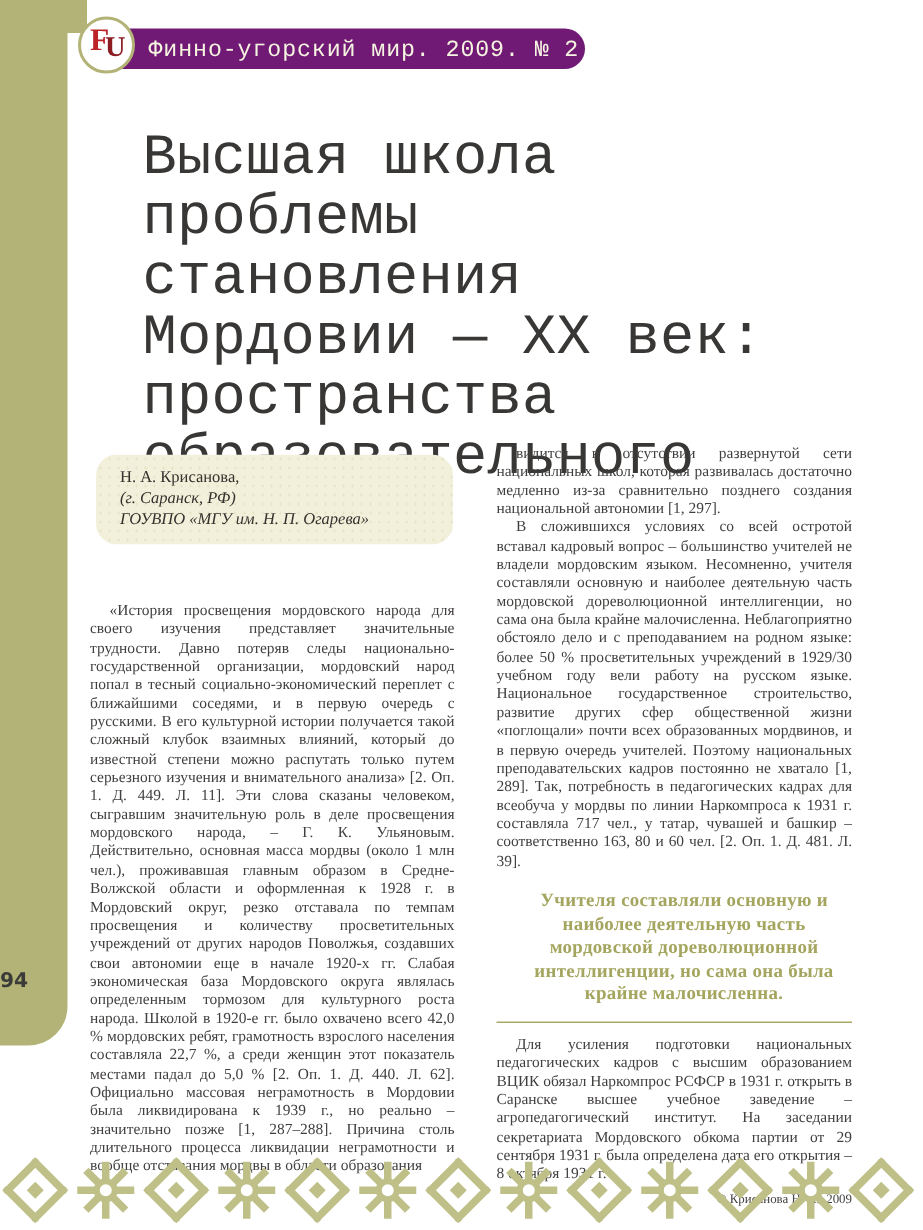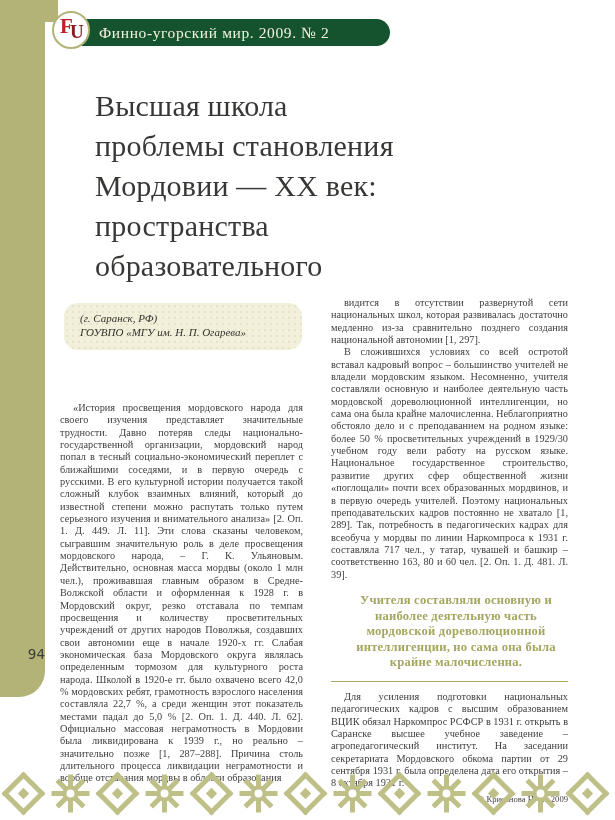--- a/index.html
+++ b/index.html
@@ -18,31 +18,31 @@
     background: #b3b377;
     border-bottom-right-radius: 26px;
   }
   .band-notch {
     position: absolute; left: 0; top: 0;
     width: 58px; height: 22px;
     background: #b3b377;
   }
   .page-number {
     position: absolute; left: 0; top: 646px; width: 45px;
-    text-align: right;
+    text-align: left;
     font-family: "DejaVu Sans", "Liberation Sans", sans-serif;
-    font-weight: normal; font-size: 13.5px; color: #3b3b39;
+    font-weight: bold; font-size: 13.5px; color: #3b3b39;
   }
   
   .header-pill {
     position: absolute; left: 57px; top: 19px;
     width: 333px; height: 27px;
-    background: #14532d;
+    background: #701a75;
     border-radius: 14px;
-    display: flex; align-items: center;
+    display: flex; align-items: center; font-family: Liberation Mono, monospace;
   }
   .pill-text {
     margin-left: 42px;
     font-size: 15.5px; letter-spacing: 0.6px;
     color: #f6f3e1;
     white-space: nowrap;
   }
   .logo-circle {
     position: absolute; left: 52px; top: 11px;
     width: 34px; height: 34px;
@@ -56,23 +56,24 @@
     font-family: "Liberation Serif", serif;
     font-weight: bold;
   }
   .logo-f { left: 6px; top: 1px; font-size: 21px; color: #bb2329; }
   .logo-u { left: 16px; top: 8px; font-size: 19px; color: #8c1b22; }
   
   .title {
     position: absolute; left: 95px; top: 86px;
     width: 460px; margin: 0;
     font-weight: normal;
-    font-size: 30px; line-height: 40px;
+    font-size: 38px; line-height: 40px;
     color: #383735;
     letter-spacing: 0.2px;
+    font-family: Liberation Mono, monospace;
   }
   
   .author-box {
     position: absolute; left: 64px; top: 303px;
     width: 206px;
     background: #f2f0da;
     background-image: radial-gradient(#e6e4c6 0.8px, rgba(0,0,0,0) 0.8px);
     background-size: 6px 6px;
     border-radius: 14px;
     padding: 9px 16px 10px 16px;
@@ -128,20 +129,21 @@
 
   <h1 class="title">
     <div>Высшая школа</div>
     <div>проблемы становления</div>
     <div>Мордовии — XX век:</div>
     <div>пространства</div>
     <div>образовательного</div>
   </h1>
 
   <div class="author-box">
+    <div class="author-name">Н. А. Крисанова,</div>
     <div class="author-cred">(г. Саранск, РФ)</div>
     <div class="author-cred">ГОУВПО «МГУ им. Н. П. Огарева»</div>
   </div>
 
   <div class="col col-left">
     <p>«История просвещения мордовского народа для своего изучения представляет значительные трудности. Давно потеряв следы национально-государственной организации, мордовский народ попал в тесный социально-экономический переплет с ближайшими соседями, и в первую очередь с русскими. В его культурной истории получается такой сложный клубок взаимных влияний, который до известной степени можно распутать только путем серьезного изучения и внимательного анализа» [2. Оп. 1. Д. 449. Л. 11]. Эти слова сказаны человеком, сыгравшим значительную роль в деле просвещения мордовского народа, – Г. К. Ульяновым. Действительно, основная масса мордвы (около 1 млн чел.), проживавшая главным образом в Средне-Волжской области и оформленная к 1928 г. в Мордовский округ, резко отставала по темпам просвещения и количеству просветительных учреждений от других народов Поволжья, создавших свои автономии еще в начале 1920-х гг. Слабая экономическая база Мордовского округа являлась определенным тормозом для культурного роста народа. Школой в 1920-е гг. было охвачено всего 42,0 % мордовских ребят, грамотность взрослого населения составляла 22,7 %, а среди женщин этот показатель местами падал до 5,0 % [2. Оп. 1. Д. 440. Л. 62]. Официально массовая неграмотность в Мордовии была ликвидирована к 1939 г., но реально – значительно позже [1, 287–288]. Причина столь длительного процесса ликвидации неграмотности и вообще отставания мордвы в области образования</p>
   </div>
 
   <div class="col col-right">
     <p>видится в отсутствии развернутой сети национальных школ, которая развивалась достаточно медленно из-за сравнительно позднего создания национальной автономии [1, 297].</p>

